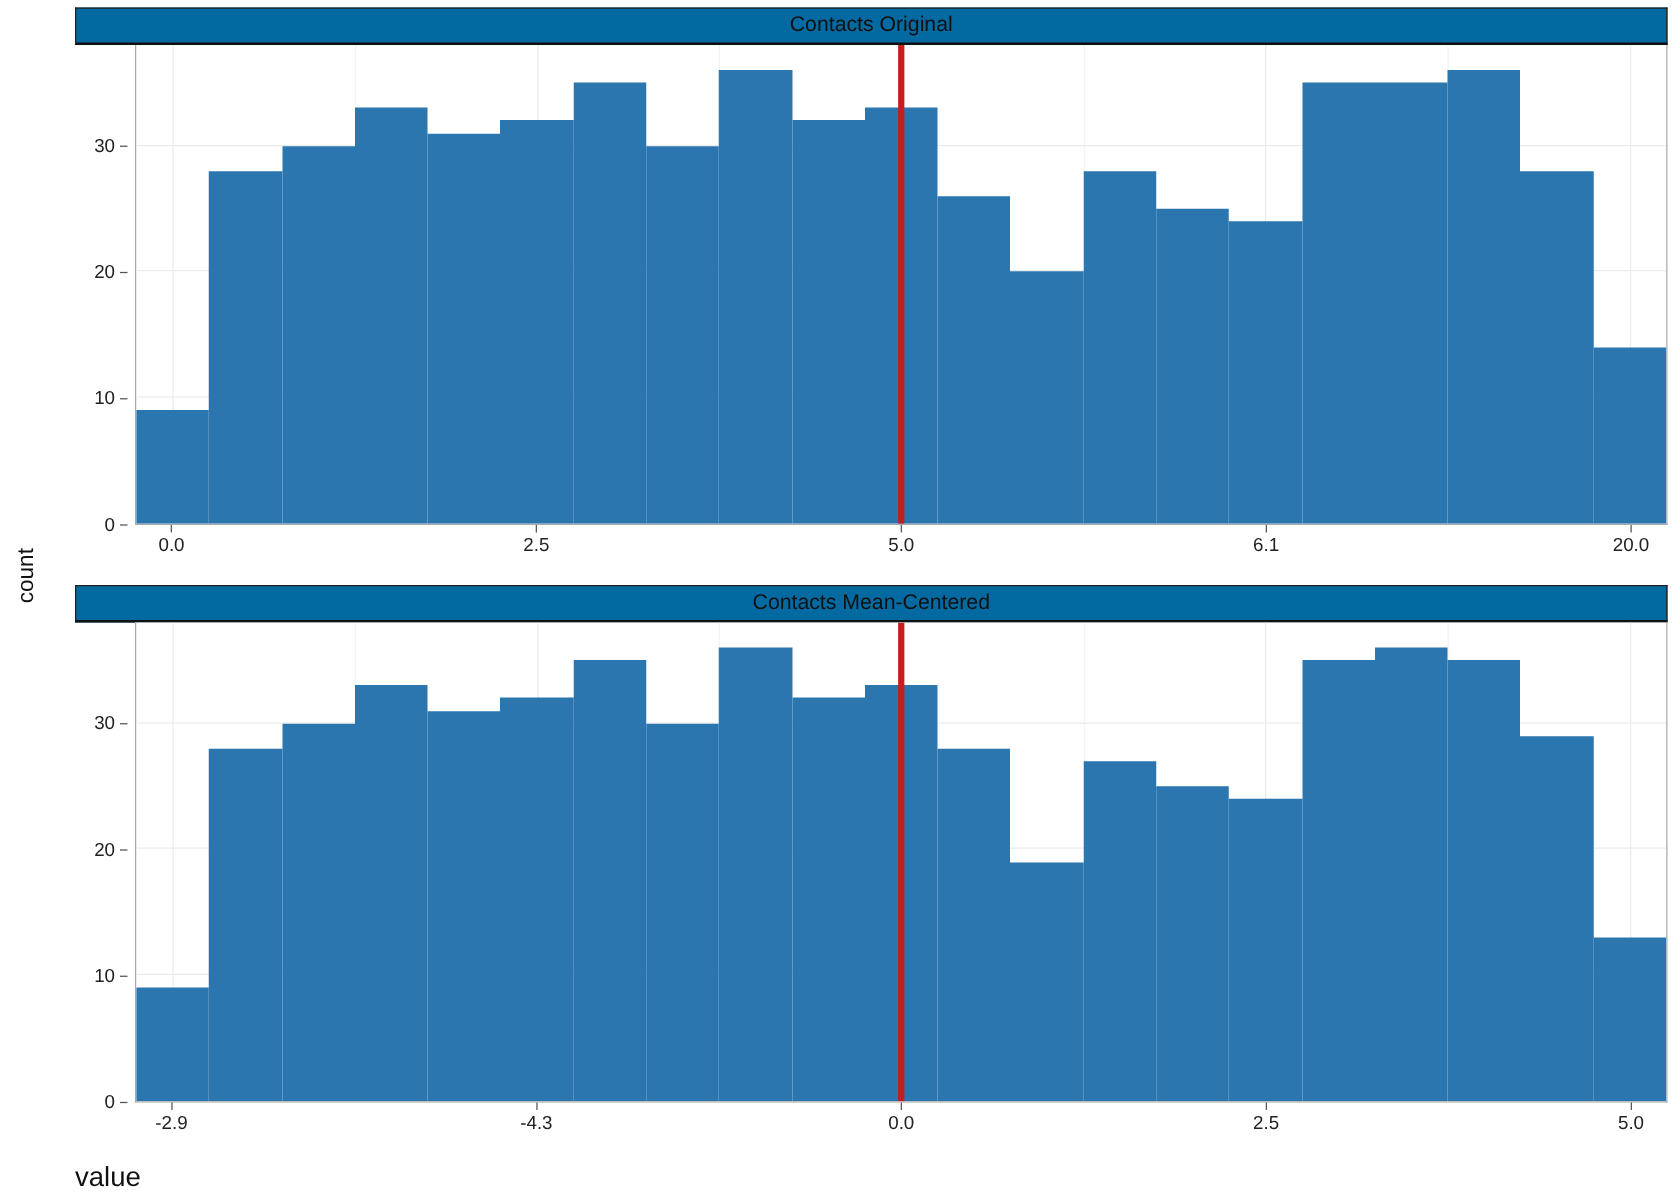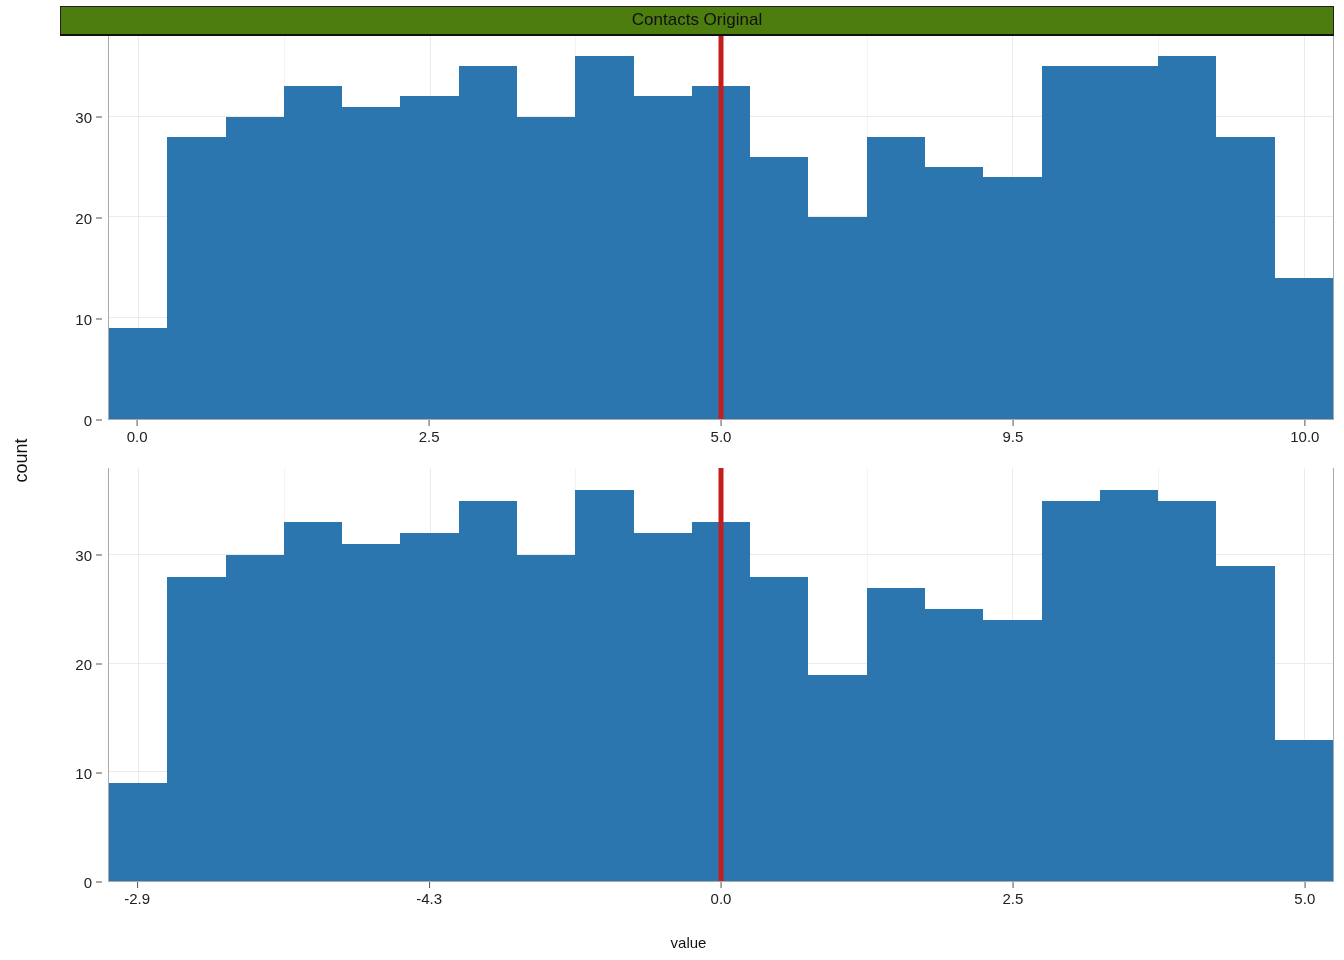--- a/index.html
+++ b/index.html
@@ -25,48 +25,48 @@
     justify-content: center;
   }
   .ylab-outer span {
     transform: rotate(-90deg);
     font-size: 18px;
     color: #111;
     white-space: nowrap;
   }
   .xlab-outer {
     position: absolute;
-    left: 43px;
+    left: 60px;
     right: 10px;
     bottom: 4px;
     height: 28px;
     display: flex;
     align-items: center;
-    justify-content: center;
-    font-size: 15px;
+    justify-content: flex-start;
+    font-size: 22px;
     color: #111;
   }
   .stack {
     position: absolute;
     left: 60px;
     right: 10px;
     top: 6px;
     bottom: 46px;
     display: flex;
     flex-direction: column;
     gap: 16px;
   }
   .facet {
     flex: 1 1 0;
     display: flex;
     flex-direction: column;
     min-height: 0;
   }
   .strip {
-    background: #4d7c0f;
+    background: #0369a1;
     border: 1px solid #222;
     border-bottom: 2px solid #111;
     text-align: center;
     font-size: 17px;
     color: #111;
     padding: 3px 0 4px 0;
   }
   .panel-row {
     flex: 1 1 0;
     display: flex;
@@ -231,30 +231,31 @@
             <div class="xtick" style="left: 26.1905%;">
               <div class="tickmark"></div>
               <div>2.5</div>
             </div>
             <div class="xtick" style="left: 50%;">
               <div class="tickmark"></div>
               <div>5.0</div>
             </div>
             <div class="xtick" style="left: 73.8095%;">
               <div class="tickmark"></div>
-              <div>9.5</div>
+              <div>6.1</div>
             </div>
             <div class="xtick" style="left: 97.619%;">
               <div class="tickmark"></div>
-              <div>10.0</div>
+              <div>20.0</div>
             </div>
           </div>
         </div>
       </div>
       <div class="facet">
+        <div class="strip">Contacts Mean-Centered</div>
         <div class="panel-row">
           <div class="ytick-col">
             <div class="ytick" style="bottom: 0%;">
               <span>0</span>
               <span class="tickmark"></span>
             </div>
             <div class="ytick" style="bottom: 26.3158%;">
               <span>10</span>
               <span class="tickmark"></span>
             </div>

